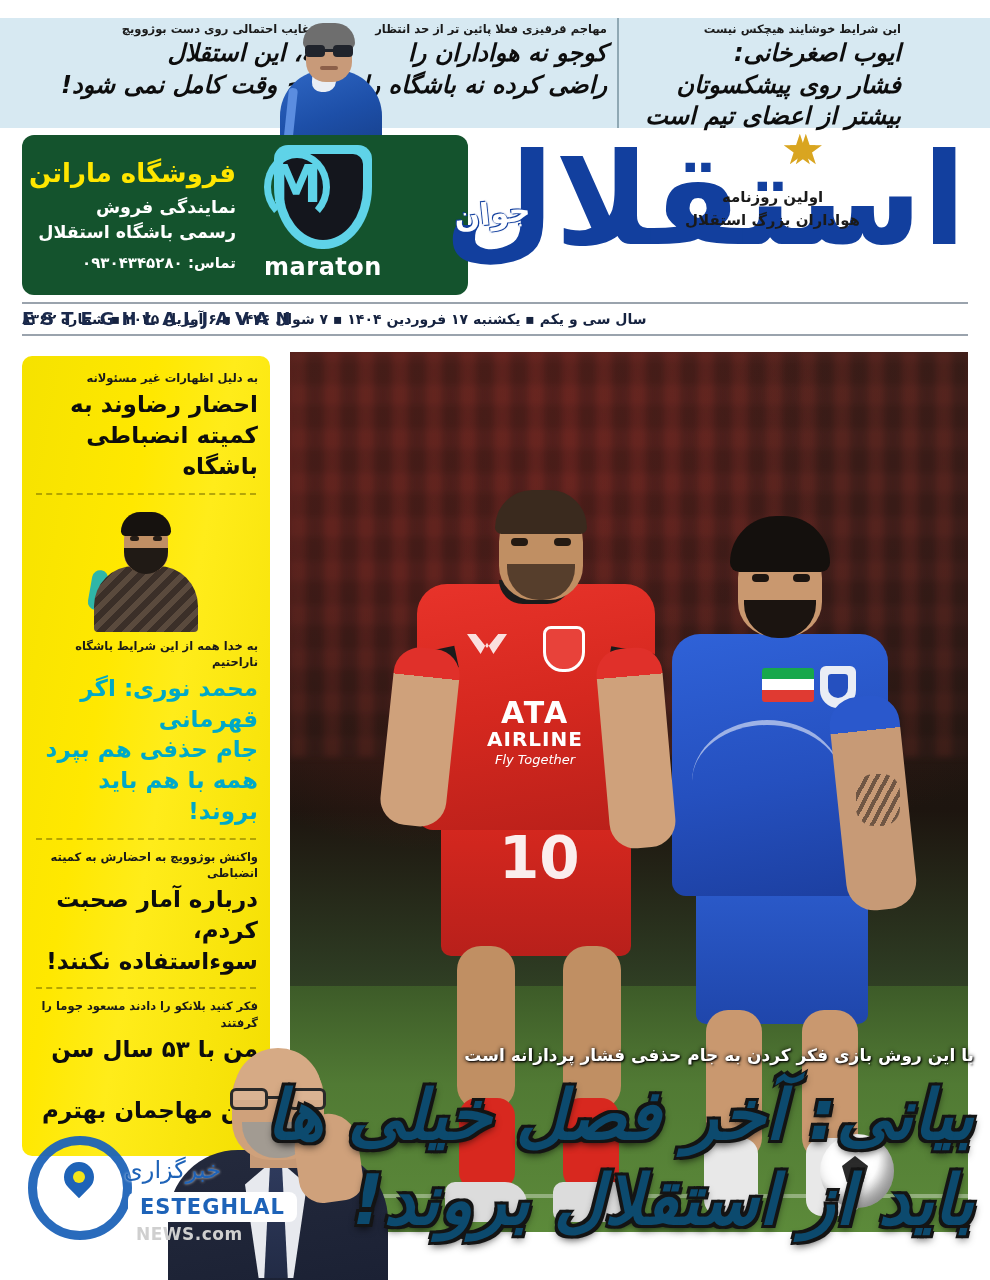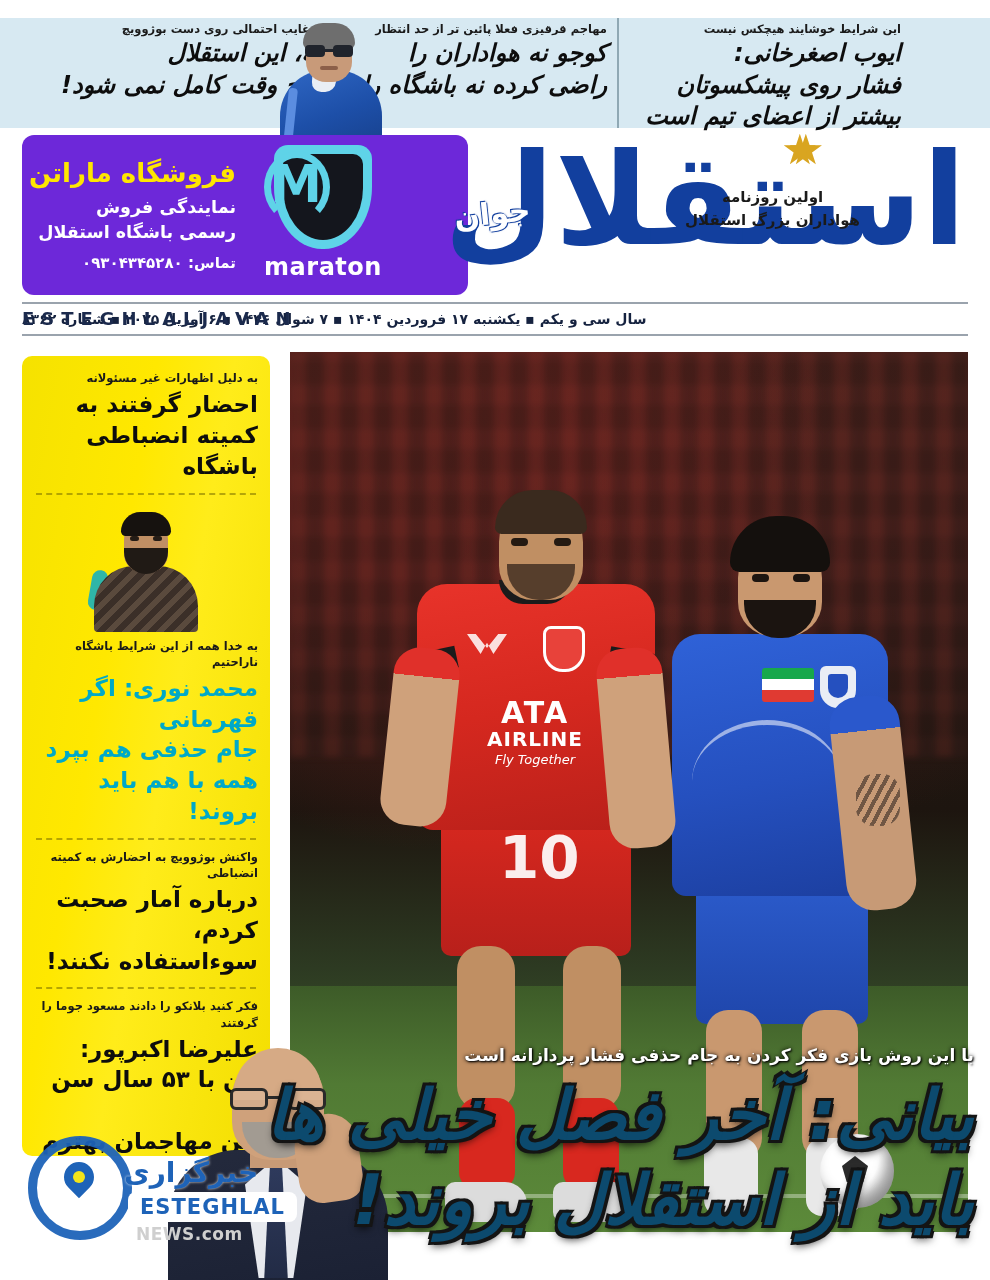--- a/index.html
+++ b/index.html
@@ -116,21 +116,21 @@
     position: absolute;
     left: 0; top: 130px;
     width: 990px; height: 175px;
   }
 
   
   .ad-maraton {
     position: absolute;
     left: 22px; top: 5px;
     width: 446px; height: 160px;
-    background: #6d28d9;
+    background: #14532d;
     border-radius: 12px;
     display: flex;
     flex-direction: row-reverse;
     align-items: center;
     overflow: hidden;
   }
   .ad-text {
     width: 226px;
     padding-right: 12px;
     text-align: right;
@@ -312,21 +312,21 @@
     position:absolute; left:36px; top:34px;
     width:30px; height:30px; background:#1e63b8;
     border-radius:50% 50% 50% 0; transform:rotate(-45deg);
   }
   .wm-pin::after {
     content:""; position:absolute; left:9px; top:9px;
     width:12px; height:12px; background:#f2e41a; border-radius:50%;
   }
   .wm-fa {
     position:absolute; left: 96px; top: 28px;
-    font-size: 28px; font-weight: bold; color: #1e63b8;
+    font-size: 24px; font-weight: normal; color: #1e63b8;
     text-shadow: 0 0 3px rgba(255,255,255,.85);
     letter-spacing: -1px;
     text-align: right;
   }
   .wm-chip {
     position:absolute; left: 100px; top: 64px;
     background: #ffffff; border-radius: 8px;
     padding: 3px 12px;
     font-size: 21px; font-weight: bold; color: #1e63b8;
     letter-spacing: 1px; direction: ltr;
@@ -711,21 +711,21 @@
 
   <div class="daterule">
     <div class="date-line">سال سی و یکم ▪ یکشنبه ۱۷ فروردین ۱۴۰۴ ▪ ۷ شوال ۱۴۴۶ ▪ ۶ آوریل ۲۰۲۵ ▪ شماره ۸۳۶۲</div>
     <div class="brand-latin">ESTEGHLALJAVAN</div>
   </div>
 
   <div class="sidebar">
 
     <div>
       <div class="sb-kicker">به دلیل اظهارات غیر مسئولانه</div>
-      <div class="sb-head">احضار گرفتند به</div>
+      <div class="sb-head">احضار رضاوند به</div>
       <div class="sb-head">کمیته انضباطی باشگاه</div>
     </div>
 
     <div class="sb-dashed"></div>
 
     <div class="sb-photo">
       <div class="sbp-teal"></div>
       <div class="sbp-body"></div>
       <div class="sbp-head"></div>
       <div class="sbp-hair"></div>
@@ -748,21 +748,20 @@
     <div>
       <div class="sb-kicker">واکنش بوژوویچ به احضارش به کمیته انضباطی</div>
       <div class="sb-head">درباره آمار صحبت کردم،</div>
       <div class="sb-head">سوءاستفاده نکنند!</div>
     </div>
 
     <div class="sb-dashed"></div>
 
     <div>
       <div class="sb-kicker">فکر کنید بلانکو را دادند مسعود جوما را گرفتند</div>
-      <div class="sb-head">علیرضا اکبرپور:</div>
       <div class="sb-head">من با ۵۳ سال سن از</div>
       <div class="sb-head">این مهاجمان بهترم</div>
     </div>
 
   </div>
 
   <div class="main-photo">
     <div class="stadium-bg"></div>
     <div class="crowd-blur"></div>
     <div class="pitch">

